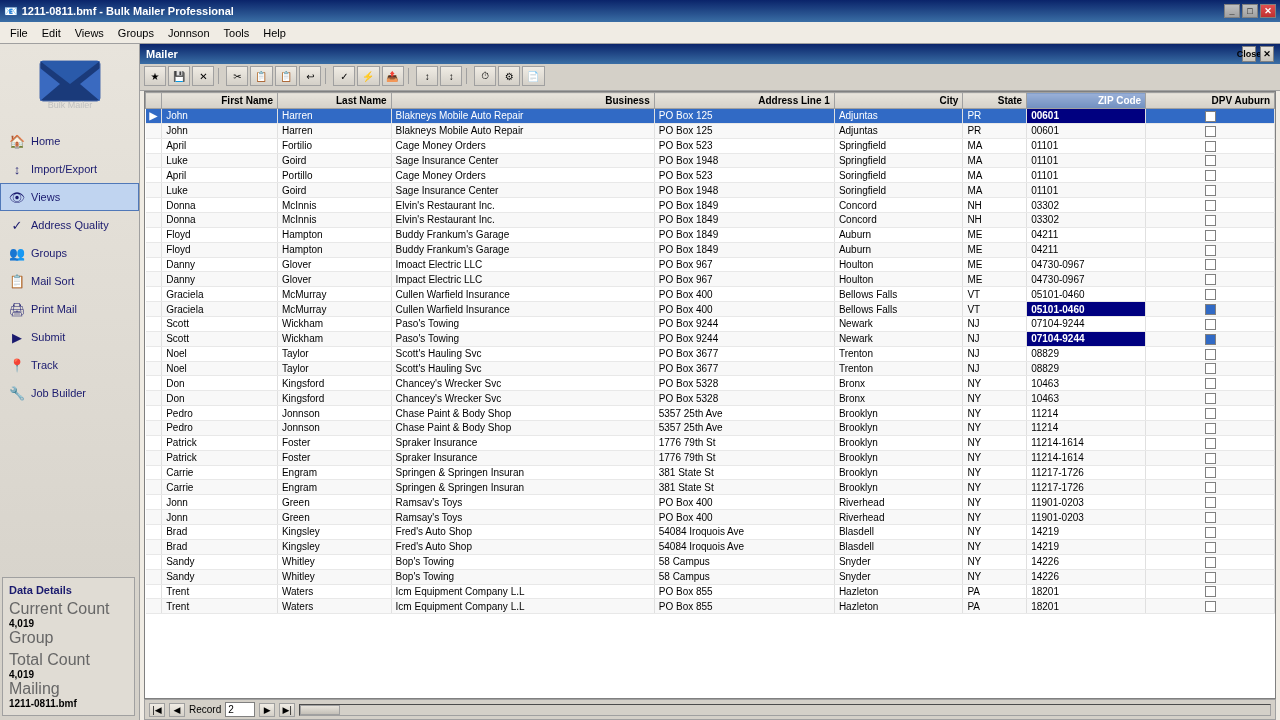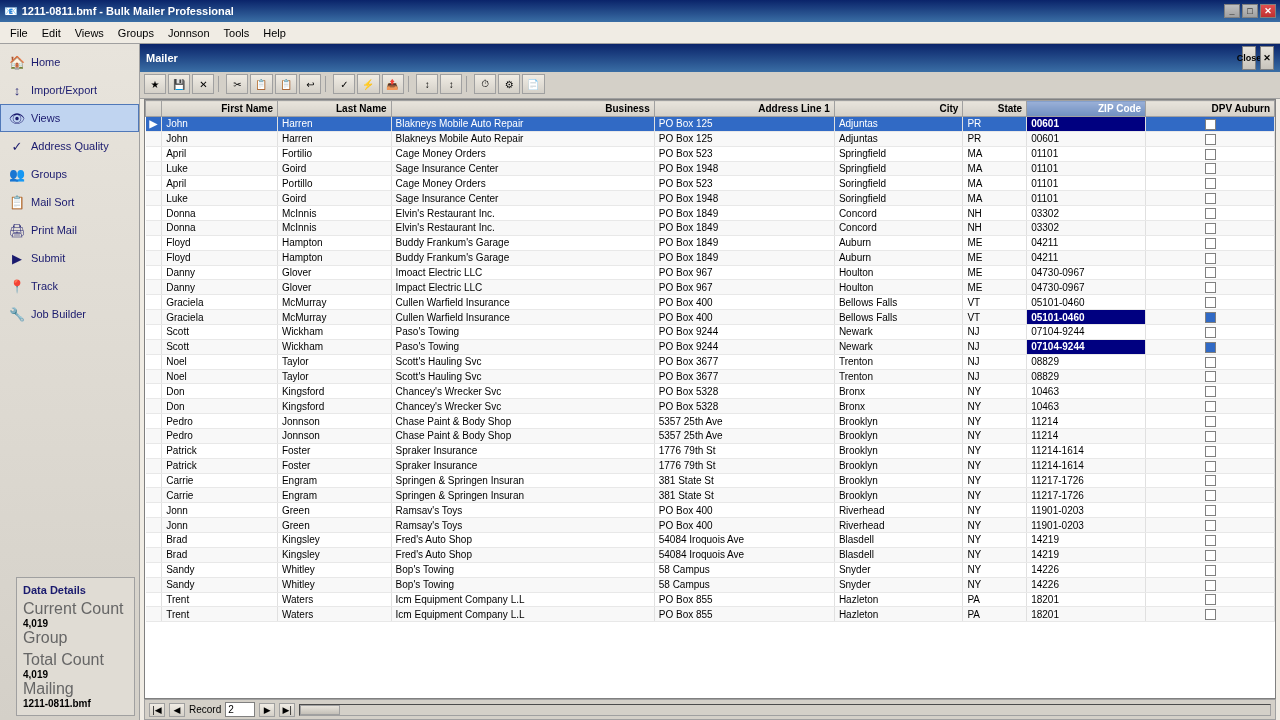--- a/index.html
+++ b/index.html
@@ -84,21 +84,21 @@
     .nav-icon {
       width: 16px; height: 16px;
       display: flex; align-items: center; justify-content: center;
       font-size: 13px;
     }
 
     .data-details {
       margin-top: auto;
       background: #e0dcd4;
       border: 1px solid #a0a0a0;
-      margin: auto 4px 4px 16px;
+      margin: auto 4px 4px 2px;
       padding: 6px;
       font-size: 10px;
     }
     .data-details-title { font-weight: bold; font-size: 11px; margin-bottom: 4px; color: #1a1a6e; }
     .data-details-label { color: #666; font-size: 16px; }
     .data-details-value { font-weight: bold; color: #000; }
 
     
     .content-area {
       flex: 1;
@@ -238,21 +238,21 @@
       font-weight: bold;
       display: flex;
       justify-content: space-between;
       align-items: center;
     }
 
     .detail-close-btn {
       cursor: pointer;
       background: linear-gradient(to bottom, #e8e4dc, #c8c4bc);
       border: 1px solid #808080;
-      width: 14px; height: 24px;
+      width: 14px; height: 16px;
       display: flex; align-items: center; justify-content: center;
       font-size: 9px; color: black; font-weight: bold;
     }
   </style>
 </head>
 <body>
 
 <div class="title-bar">
   <div class="title-bar-title">
     <span>📧</span>
@@ -271,20 +271,29 @@
   <span class="menu-item">Views</span>
   <span class="menu-item">Groups</span>
   <span class="menu-item">Jonnson</span>
   <span class="menu-item">Tools</span>
   <span class="menu-item">Help</span>
 </div>
 
 <div class="main-layout">
 
   <div class="sidebar">
+    <div class="logo-area">
+      <svg width="70" height="55" viewBox="0 0 70 55">
+        <rect x="5" y="5" width="60" height="40" rx="3" fill="#1a3a7a" stroke="#4a6aaa" stroke-width="1"></rect>
+        <polygon points="5,5 35,28 65,5" fill="#2a5aaa"></polygon>
+        <polygon points="5,45 25,28 5,12" fill="#3a6ac0"></polygon>
+        <polygon points="65,45 45,28 65,12" fill="#3a6ac0"></polygon>
+        <text x="35" y="52" font-size="9" fill="#c0c0c0" text-anchor="middle">Bulk Mailer</text>
+      </svg>
+    </div>
 
     <div class="nav-item">
       <span class="nav-icon">🏠</span>
       <span>Home</span>
     </div>
     <div class="nav-item">
       <span class="nav-icon">↕</span>
       <span>Import/Export</span>
     </div>
     <div class="nav-item active">

